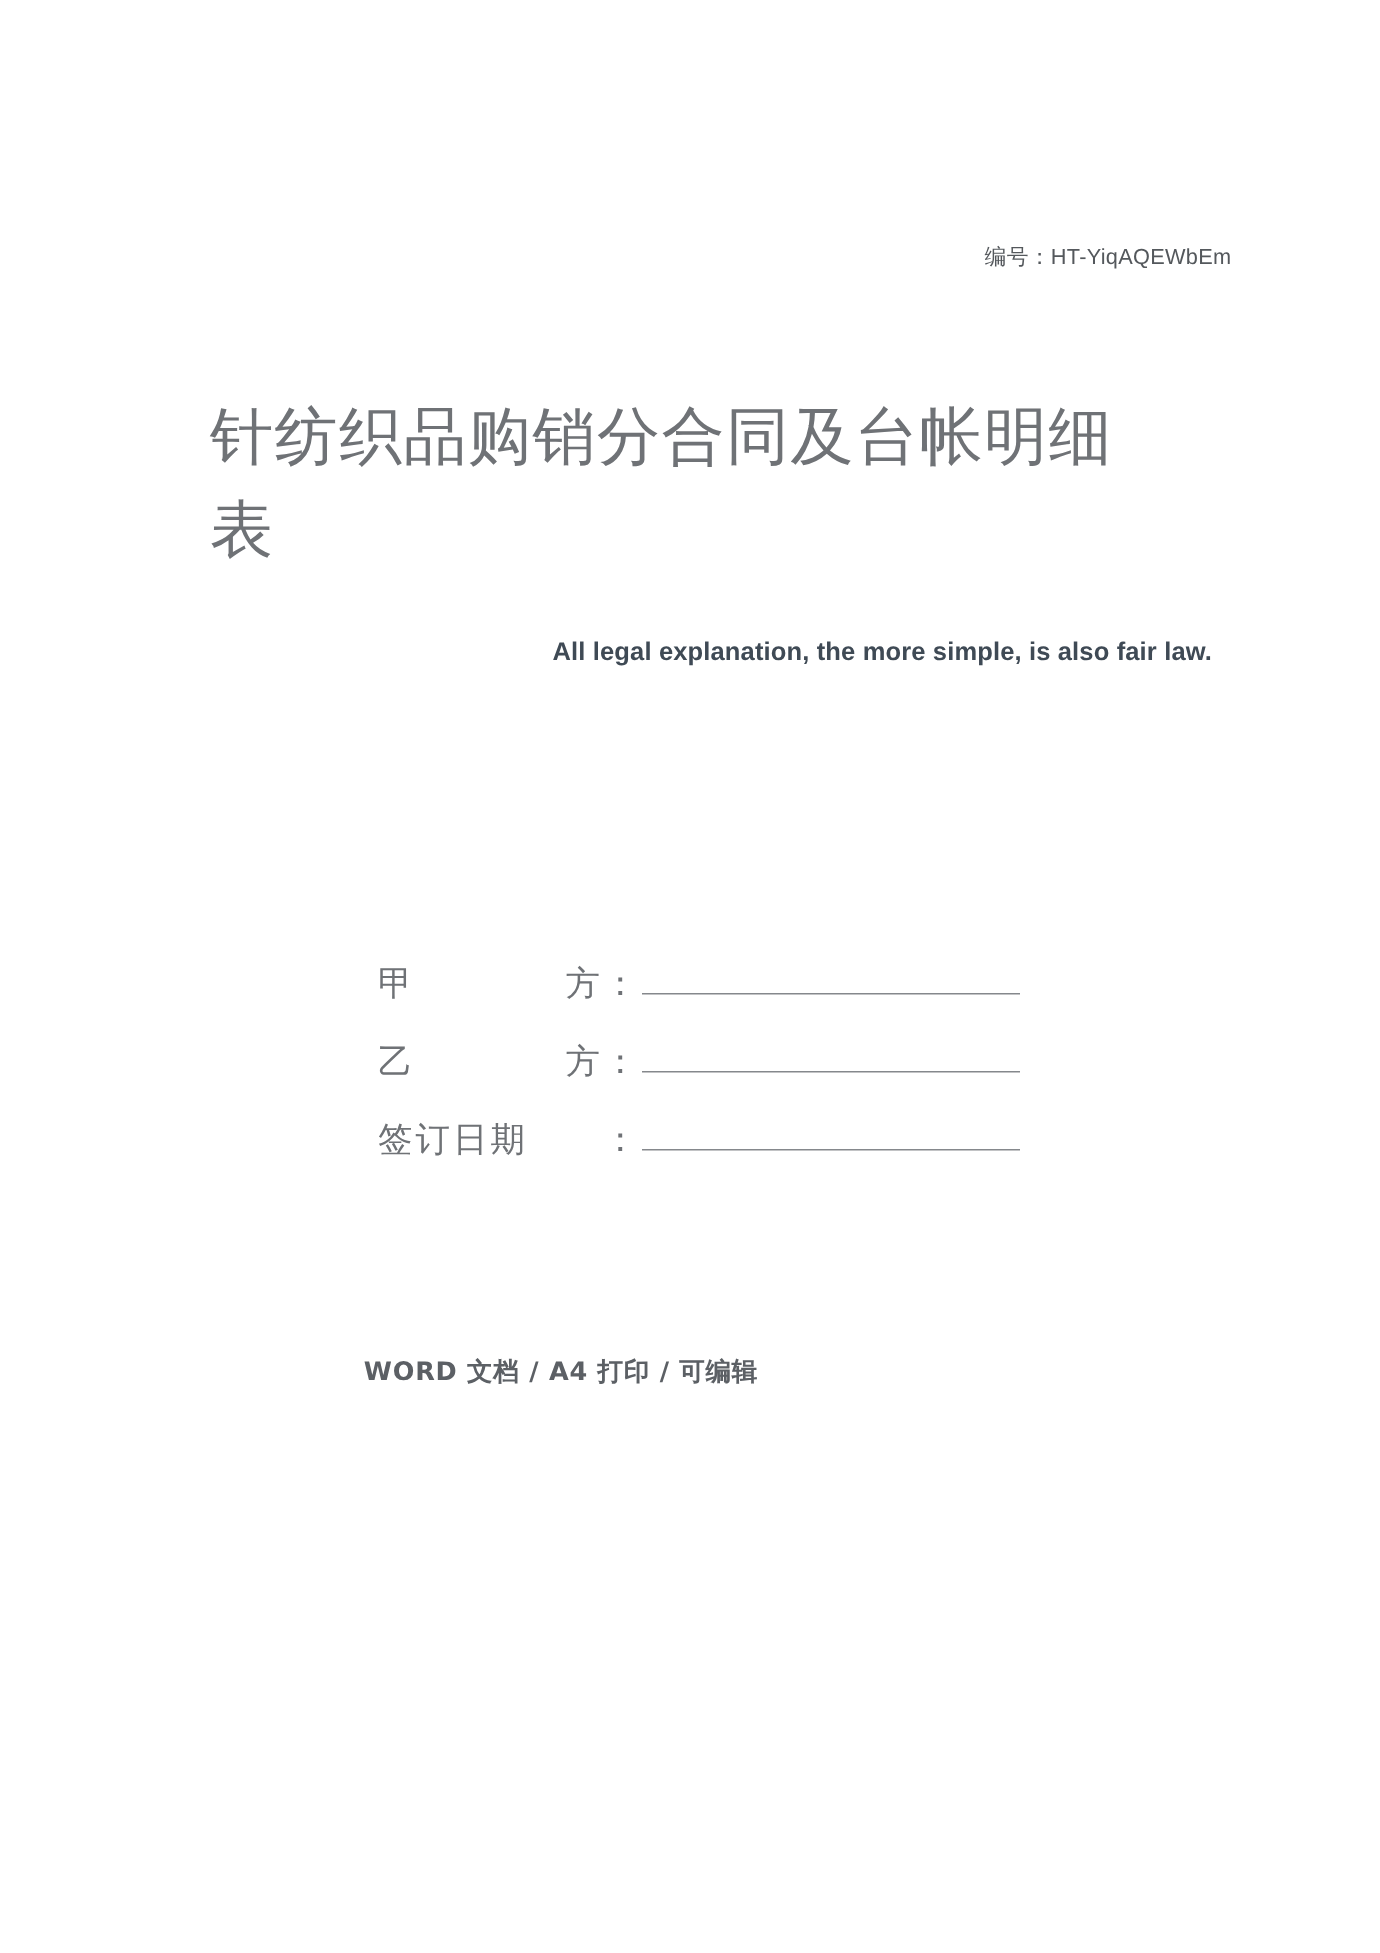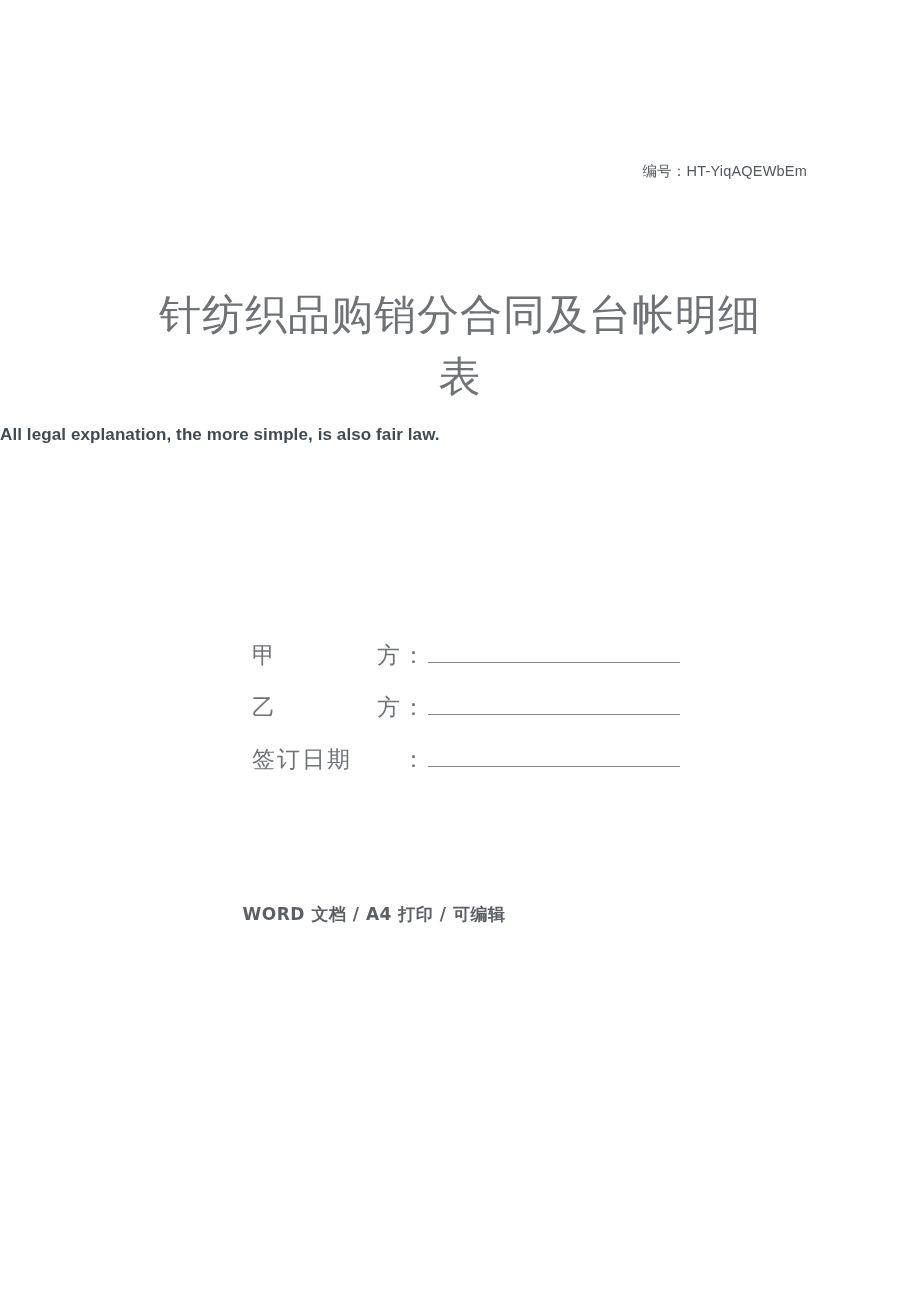--- a/index.html
+++ b/index.html
@@ -17,49 +17,49 @@
   }
   .page {
     position: relative;
     width: 920px;
     height: 1302px;
     box-sizing: border-box;
   }
   .doc-number {
     position: absolute;
     top: 162px;
-    right: 113px;
+    right: 99px;
     font-size: 14.5px;
     letter-spacing: 0.2px;
     color: #54585c;
     white-space: nowrap;
     font-family: "Liberation Sans", sans-serif;
   }
   .title-block {
     position: absolute;
-    top: 284px;
+    top: 260px;
     left: 140px;
     width: 640px;
-    text-align: center;
+    text-align: left;
   }
   .doc-title {
     font-size: 42px;
     line-height: 62px;
     color: #6f7276;
     font-weight: normal;
     letter-spacing: 1px;
     font-family: "DejaVu Sans", sans-serif;
     margin: 0;
   }
   .subtitle {
     position: absolute;
     top: 425px;
     left: 0;
     width: 808px;
-    text-align: left;
+    text-align: right;
     font-size: 17px;
     font-weight: bold;
     color: #3f4a55;
     letter-spacing: 0.1px;
     font-family: "Liberation Sans", sans-serif;
   }
   .parties {
     position: absolute;
     top: 636px;
     left: 252px;

